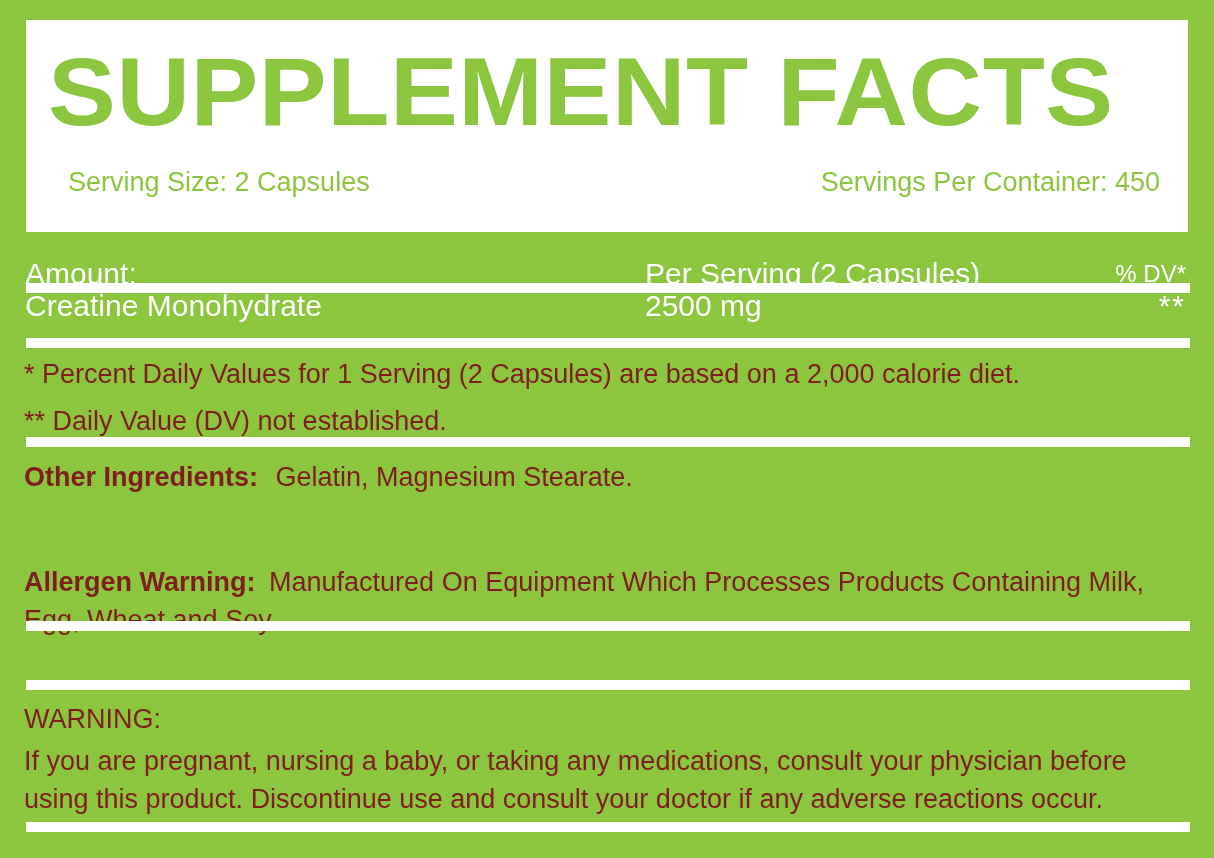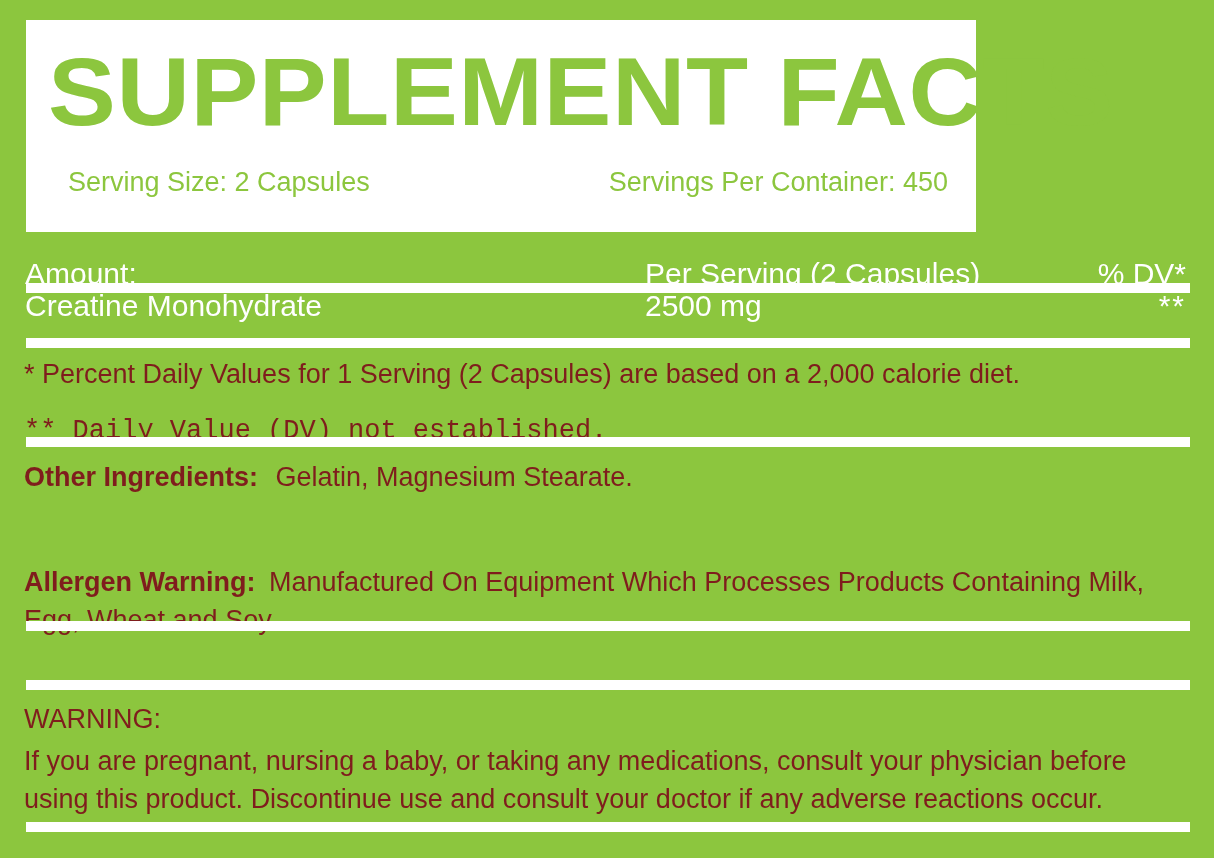--- a/index.html
+++ b/index.html
@@ -16,21 +16,21 @@
     font-family: "Liberation Sans", "DejaVu Sans", sans-serif;
     overflow: hidden;
     box-sizing: border-box;
   }
 
   
   .header-panel {
     position: absolute;
     left: 26px;
     top: 20px;
-    width: 950px;
+    width: 1162px;
     height: 212px;
     background: #ffffff;
     box-sizing: border-box;
   }
   .title {
     position: absolute;
     left: 22px;
     top: 24px;
     right: 16px;
     height: 96px;
@@ -91,21 +91,21 @@
     left: 645px;
     top: 0;
     font-size: 30px;
     line-height: 44px;
     font-weight: 400;
   }
   .cell-dv {
     position: absolute;
     right: 28px;
     top: 0;
-    font-size: 30px;
+    font-size: 24px;
     line-height: 44px;
     font-weight: 400;
     text-align: right;
   }
   .cell-dv.stars {
     font-size: 30px;
     letter-spacing: 2px;
   }
 
   
@@ -149,21 +149,21 @@
 
   <div class="table-row" style="top:284px;">
     <span class="cell-name">Creatine Monohydrate</span>
     <span class="cell-amount">2500 mg</span>
     <span class="cell-dv stars">**</span>
   </div>
 
   <div class="rule" style="top:338px;"></div>
 
   <div class="text-block" style="top:355px;">* Percent Daily Values for 1 Serving (2 Capsules) are based on a 2,000 calorie diet.</div>
-  <div class="text-block" style="top:412px;font-family:Liberation Mono, monospace;">** Daily Value (DV) not established.</div>
+  <div class="text-block" style="top:402px;">** Daily Value (DV) not established.</div>
 
   <div class="rule" style="top:437px;"></div>
 
   <div class="text-block" style="top:458px;">
     <b class="lead">Other Ingredients:</b>
     <span style="padding-left:10px;text-align:center;">Gelatin, Magnesium Stearate.</span>
   </div>
 
   <div class="text-block" style="top:534px;margin-top:29px;">
     <b class="lead">Allergen Warning:</b>

